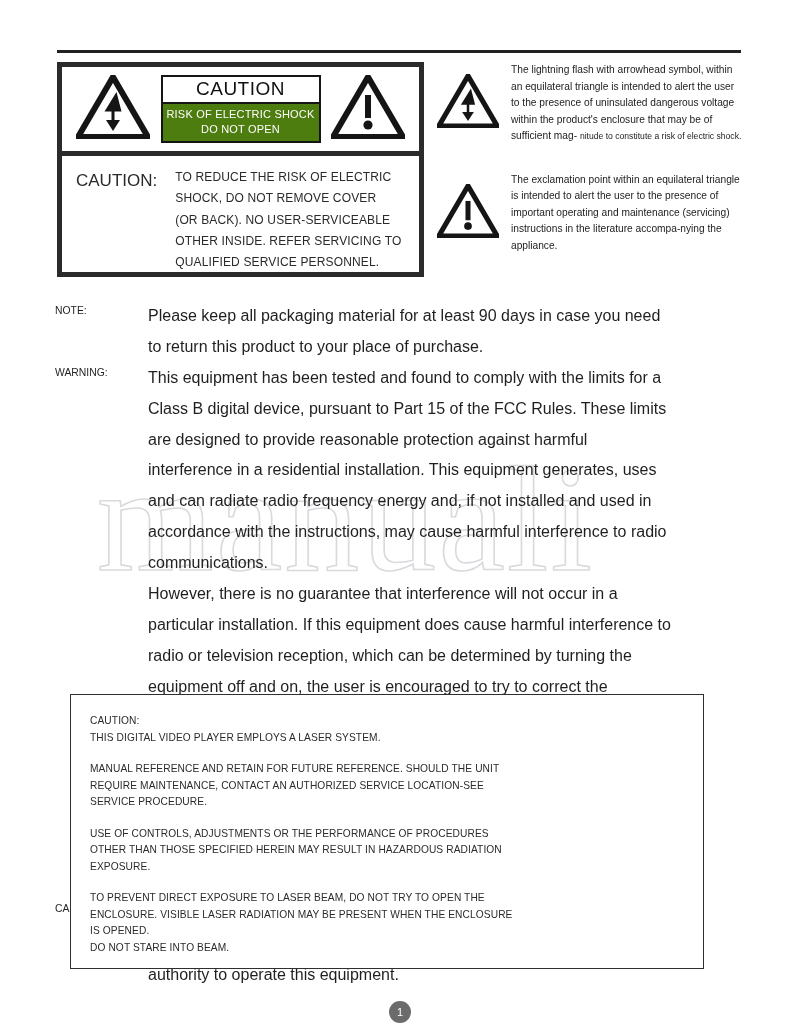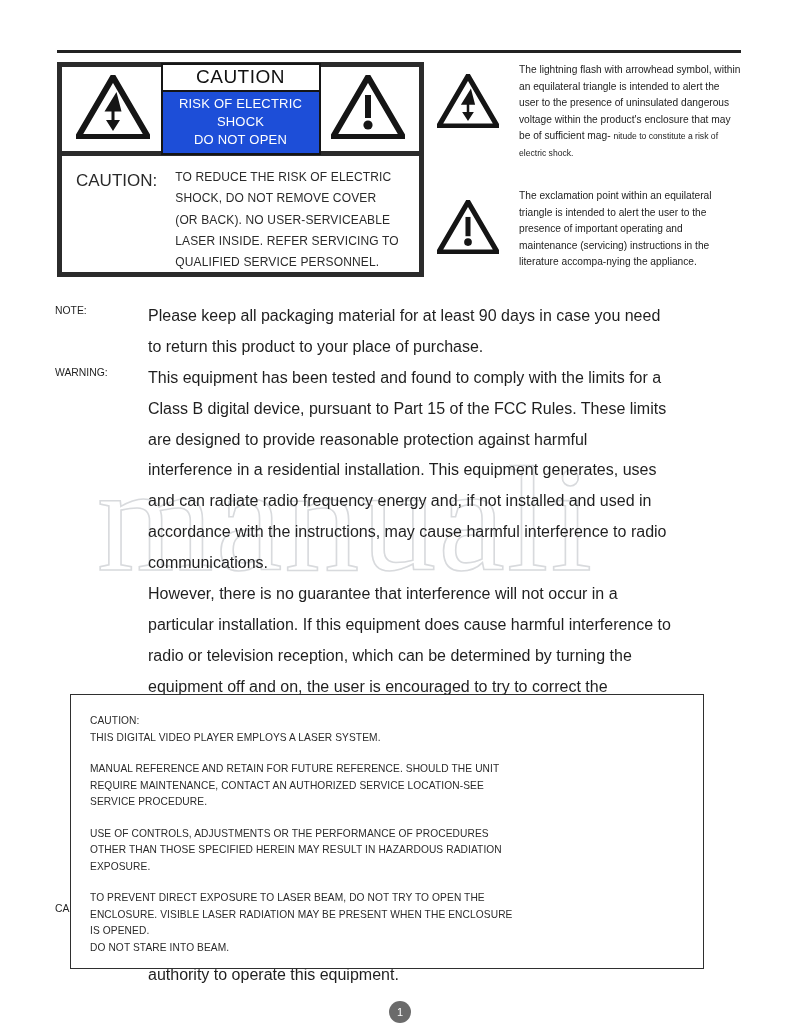--- a/index.html
+++ b/index.html
@@ -82,24 +82,24 @@
     text-align: center;
     font-size: 19px;
     letter-spacing: 0.5px;
     padding: 2px 0 3px;
     background: #fff;
     color: #111;
     border-bottom: 2px solid #151515;
     line-height: 1.05;
   }
   .caution-banner-sub {
-    background: #1d4ed8;
+    background: #4d7c0f;
     color: #fff;
     text-align: center;
-    font-size: 13px;
+    font-size: 11px;
     line-height: 1.38;
     padding: 3px 2px 4px;
     letter-spacing: 0.2px;
   }
   .safety-bottom {
     padding: 11px 12px 8px 14px;
     display: flex;
     align-items: flex-start;
   }
   .safety-bottom-label {
@@ -121,21 +121,21 @@
   .symbol-col {
     position: absolute;
     left: 437px;
     top: 62px;
     width: 305px;
   }
   .symbol-block { display: flex; align-items: flex-start; }
   .symbol-block + .symbol-block { margin-top: 27px; }
   .symbol-icon { flex: 0 0 auto; padding-top: 12px; }
   .symbol-text {
-    margin-left: 20px;
+    margin-left: 12px;
     font-size: 10.2px;
     line-height: 1.62;
     color: #222;
   }
   .symbol-text .small-last { font-size: 8.6px; }
 
   
   .notices {
     position: absolute;
     left: 55px;
@@ -239,21 +239,21 @@
         </svg>
       </span>
     </div>
 
     <div class="safety-bottom">
       <div class="safety-bottom-label">CAUTION:</div>
       <div class="safety-bottom-body">
         <div>TO REDUCE THE RISK OF ELECTRIC</div>
         <div>SHOCK, DO NOT REMOVE COVER</div>
         <div>(OR BACK). NO USER-SERVICEABLE</div>
-        <div>LASER INSIDE. REFER SERVICING TO</div>
+        <div>OTHER INSIDE. REFER SERVICING TO</div>
         <div>QUALIFIED SERVICE PERSONNEL.</div>
       </div>
     </div>
   </div>
 
   <div class="symbol-col">
 
     <div class="symbol-block">
       <span class="symbol-icon">
         <svg width="62" height="54" viewBox="0 0 74 64" aria-hidden="true">

